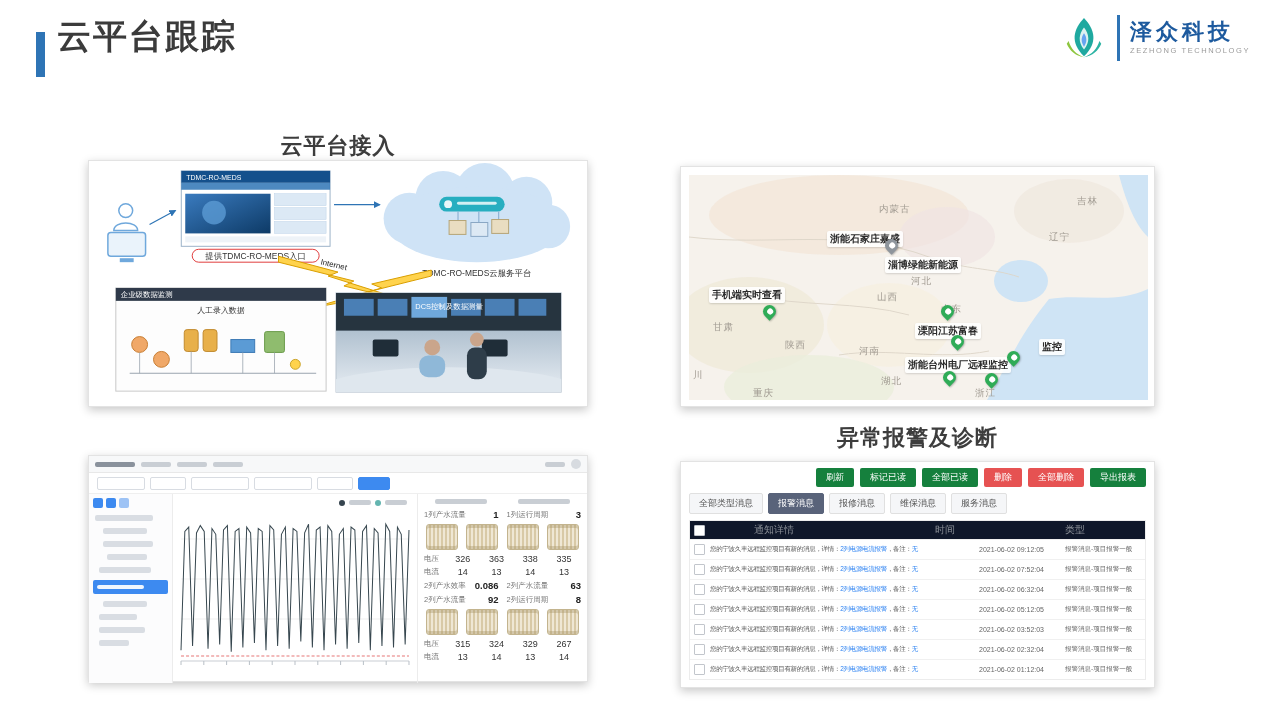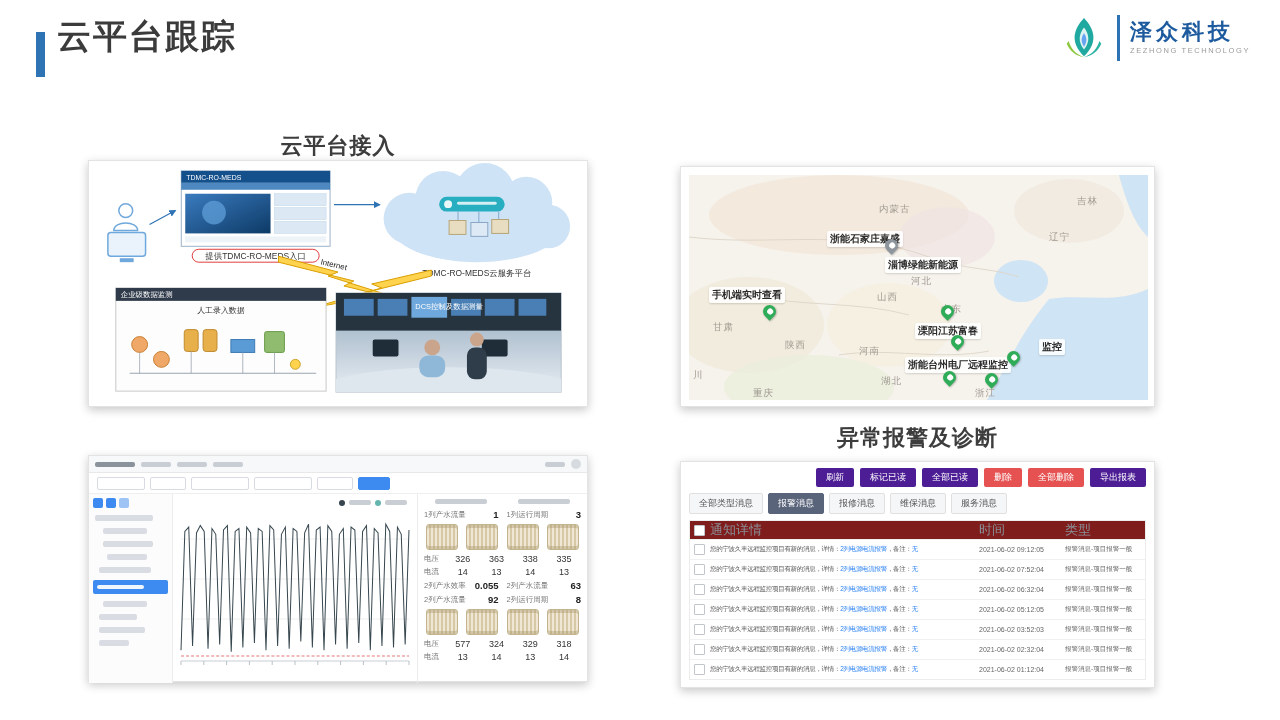--- a/index.html
+++ b/index.html
@@ -75,27 +75,27 @@
   .spool{display:inline-block;width:30px;height:24px;border-radius:3px;border:1px solid #c3b48e;
     background:repeating-linear-gradient(90deg,#efe7d4 0px,#efe7d4 2px,#d8c9a6 2px,#d8c9a6 4px);
     box-shadow:inset 0 3px 0 rgba(160,140,95,.35), inset 0 -3px 0 rgba(160,140,95,.35);}
   .stat-vals{display:flex;align-items:center;}
   .stat-vals .lbl{font-size:7.5px;color:#777;width:22px;}
   .stat-vals .v{flex:1;text-align:center;font-size:9px;color:#333;}
 
   
   .al-toolbar{display:flex;justify-content:flex-end;gap:6px;padding:6px 8px 3px;}
   .al-btn{border:none;border-radius:2px;color:#ffffff;font-size:9px;padding:3px 10px;cursor:pointer;font-family:inherit;}
-  .al-btn.blue{background:#4c1d95;}
+  .al-btn.blue{background:#15803d;}
   .al-btn.red{background:#e65252;}
   .al-tabs{display:flex;gap:5px;padding:3px 8px 4px;}
   .al-tab{font-size:9px;padding:3px 9px;background:#f5f6f8;border:1px solid #e0e0e0;color:#555;border-radius:2px;cursor:pointer;font-family:inherit;}
   .al-tab.active{background:#59637a;color:#ffffff;border-color:#59637a;}
   .al-table{margin:2px 8px;border:1px solid #ececec;background:#ffffff;}
-  .al-th{display:grid;grid-template-columns:16px 1fr 86px 76px;align-items:center;background:#7f1d1d;height:18px;padding:0 4px;font-size:13px;color:#8a8f96;}
+  .al-th{display:grid;grid-template-columns:16px 1fr 86px 76px;align-items:center;background:#0f172a;height:18px;padding:0 4px;font-size:10px;color:#8a8f96;gap:44px;}
   .al-row{display:grid;grid-template-columns:16px 1fr 86px 76px;align-items:center;border-top:1px solid #f0f0f0;height:19px;padding:0 4px;}
   .al-cb{width:9px;height:9px;border:1px solid #c2c6cc;border-radius:1px;background:#ffffff;display:inline-block;}
   .al-msg{font-size:6.5px;letter-spacing:-0.3px;color:#555;white-space:nowrap;overflow:hidden;text-overflow:ellipsis;padding-right:4px;}
   .al-msg .link{color:#2e83f2;}
   .al-time{font-size:7px;color:#666;white-space:nowrap;}
   .al-type{font-size:6.5px;color:#666;white-space:nowrap;overflow:hidden;}
 </style>
 </head>
 <body>
 
@@ -398,21 +398,21 @@
             <div class="srow stat-vals">
               <span class="lbl">电流</span>
               <span class="v">14</span>
               <span class="v">13</span>
               <span class="v">14</span>
               <span class="v">13</span>
             </div>
             <div class="srow stat-pair">
               <div class="stat-cell">
                 <span class="stat-label">2列产水效率</span>
-                <span class="stat-value">0.055</span>
+                <span class="stat-value">0.086</span>
               </div>
               <div class="stat-cell">
                 <span class="stat-label">2列产水流量</span>
                 <span class="stat-value">63</span>
               </div>
             </div>
             <div class="srow stat-pair">
               <div class="stat-cell">
                 <span class="stat-label">2列产水流量</span>
                 <span class="stat-value">92</span>
@@ -423,24 +423,24 @@
               </div>
             </div>
             <div class="srow stat-spools">
               <span class="spool"></span>
               <span class="spool"></span>
               <span class="spool"></span>
               <span class="spool"></span>
             </div>
             <div class="srow stat-vals">
               <span class="lbl">电压</span>
-              <span class="v">577</span>
+              <span class="v">315</span>
               <span class="v">324</span>
               <span class="v">329</span>
-              <span class="v">318</span>
+              <span class="v">267</span>
             </div>
             <div class="srow stat-vals">
               <span class="lbl">电流</span>
               <span class="v">13</span>
               <span class="v">14</span>
               <span class="v">13</span>
               <span class="v">14</span>
             </div>
           </div>
       </div>

